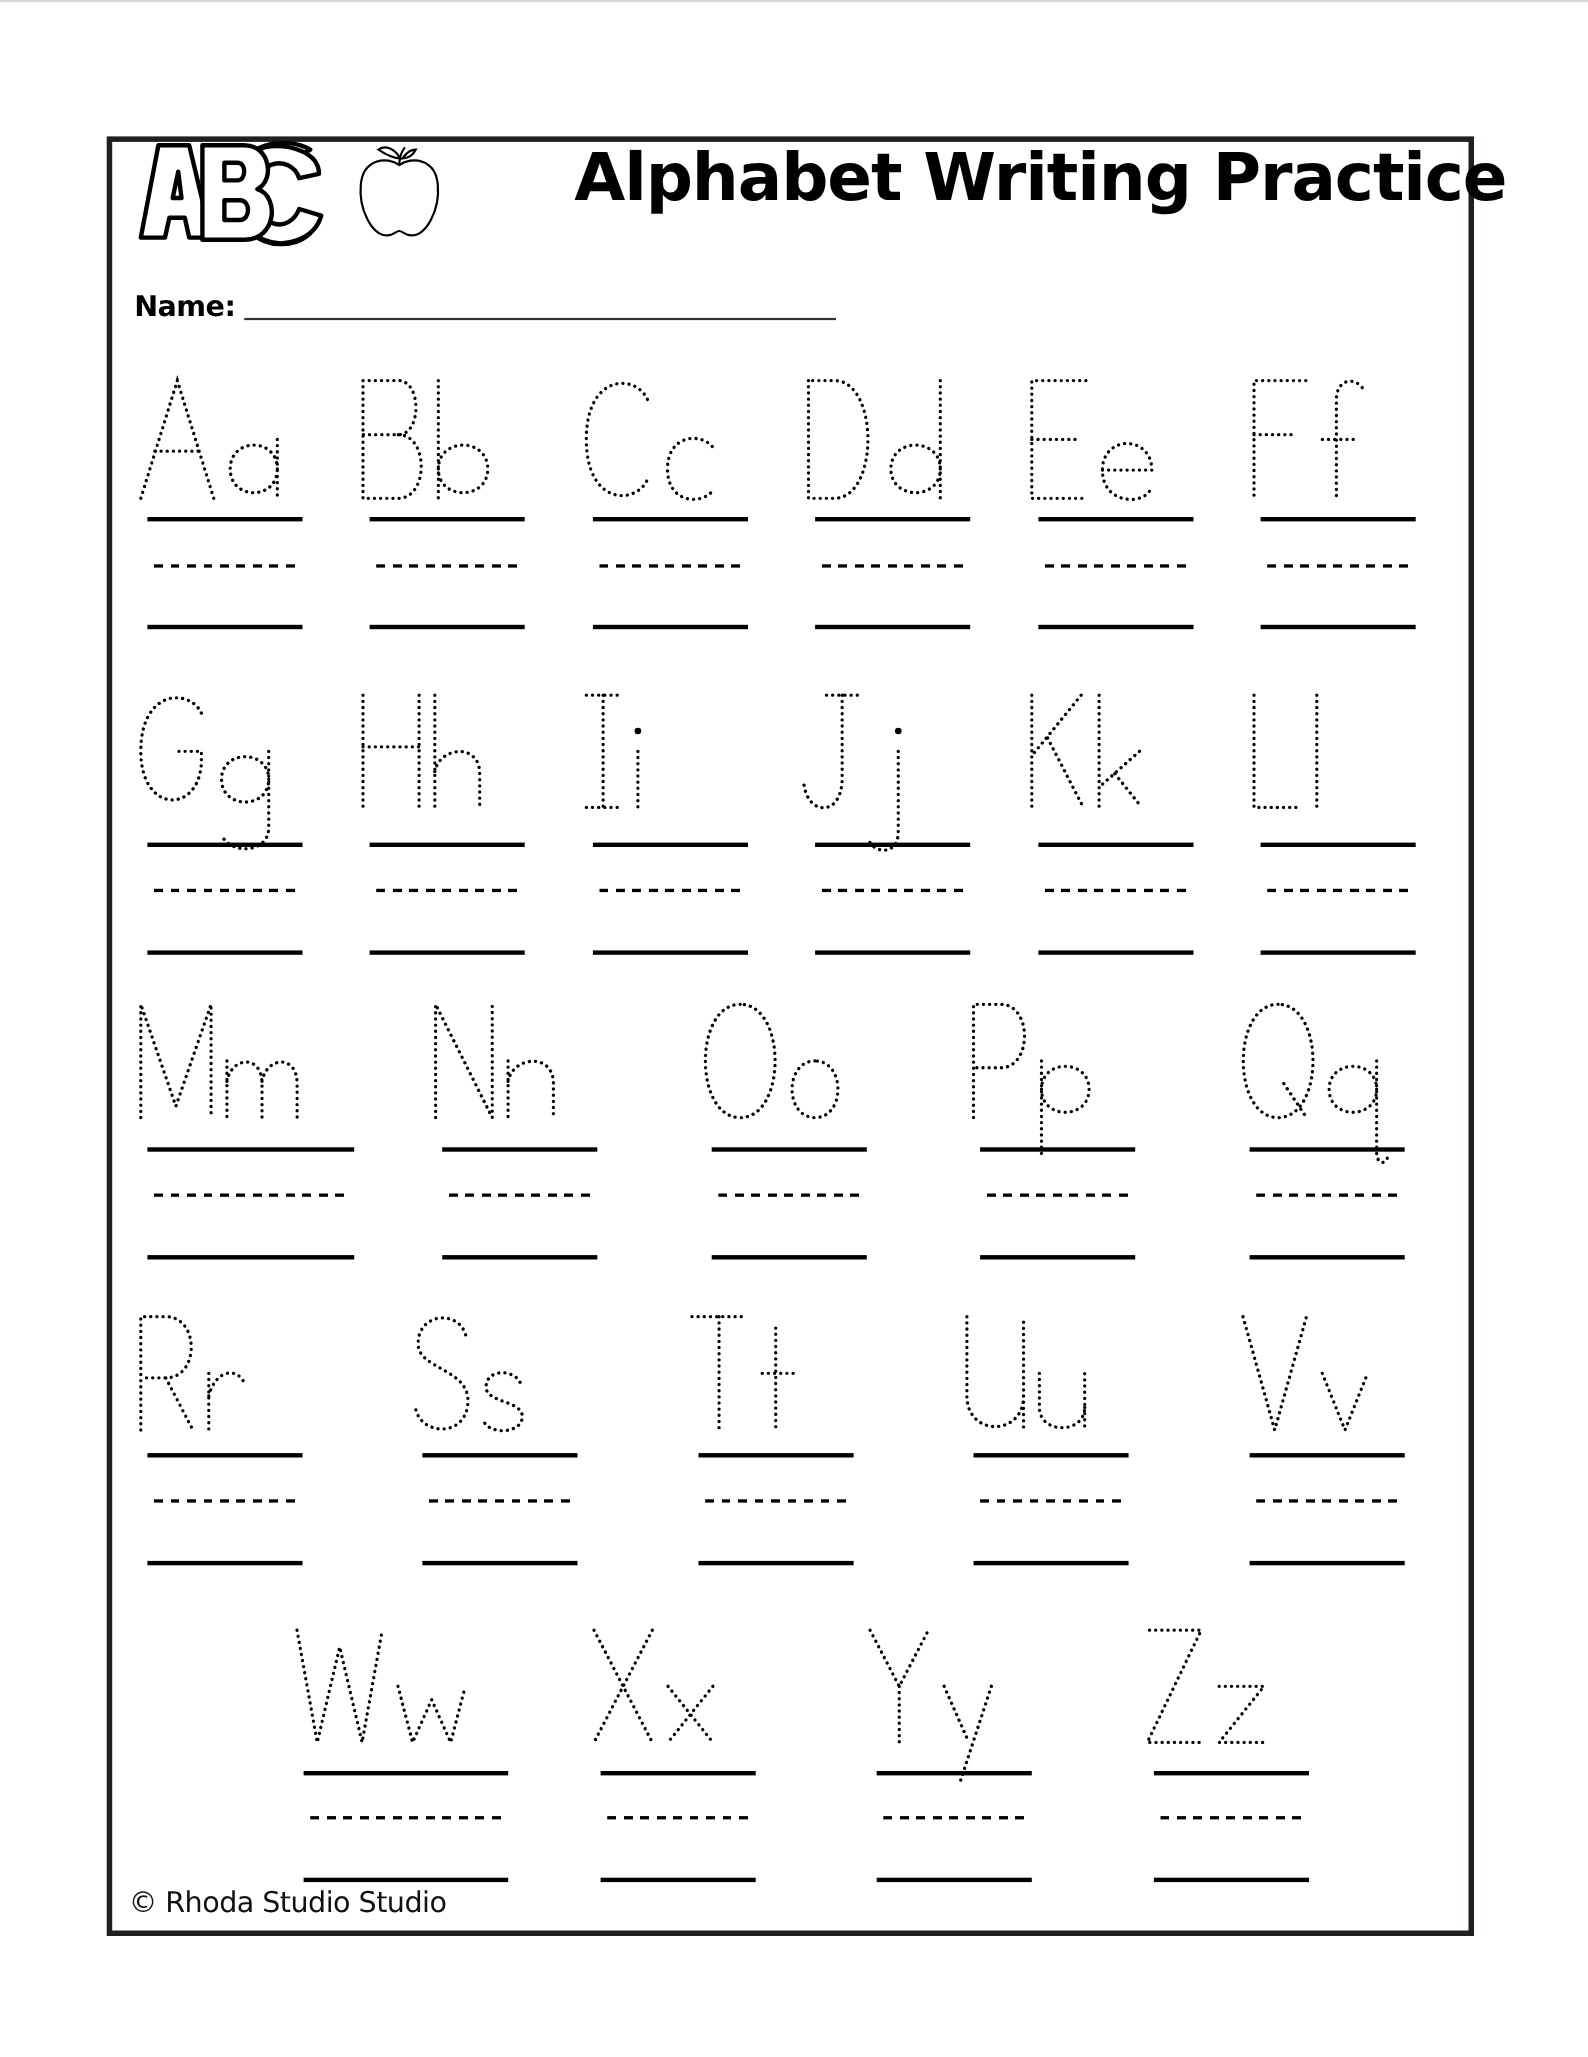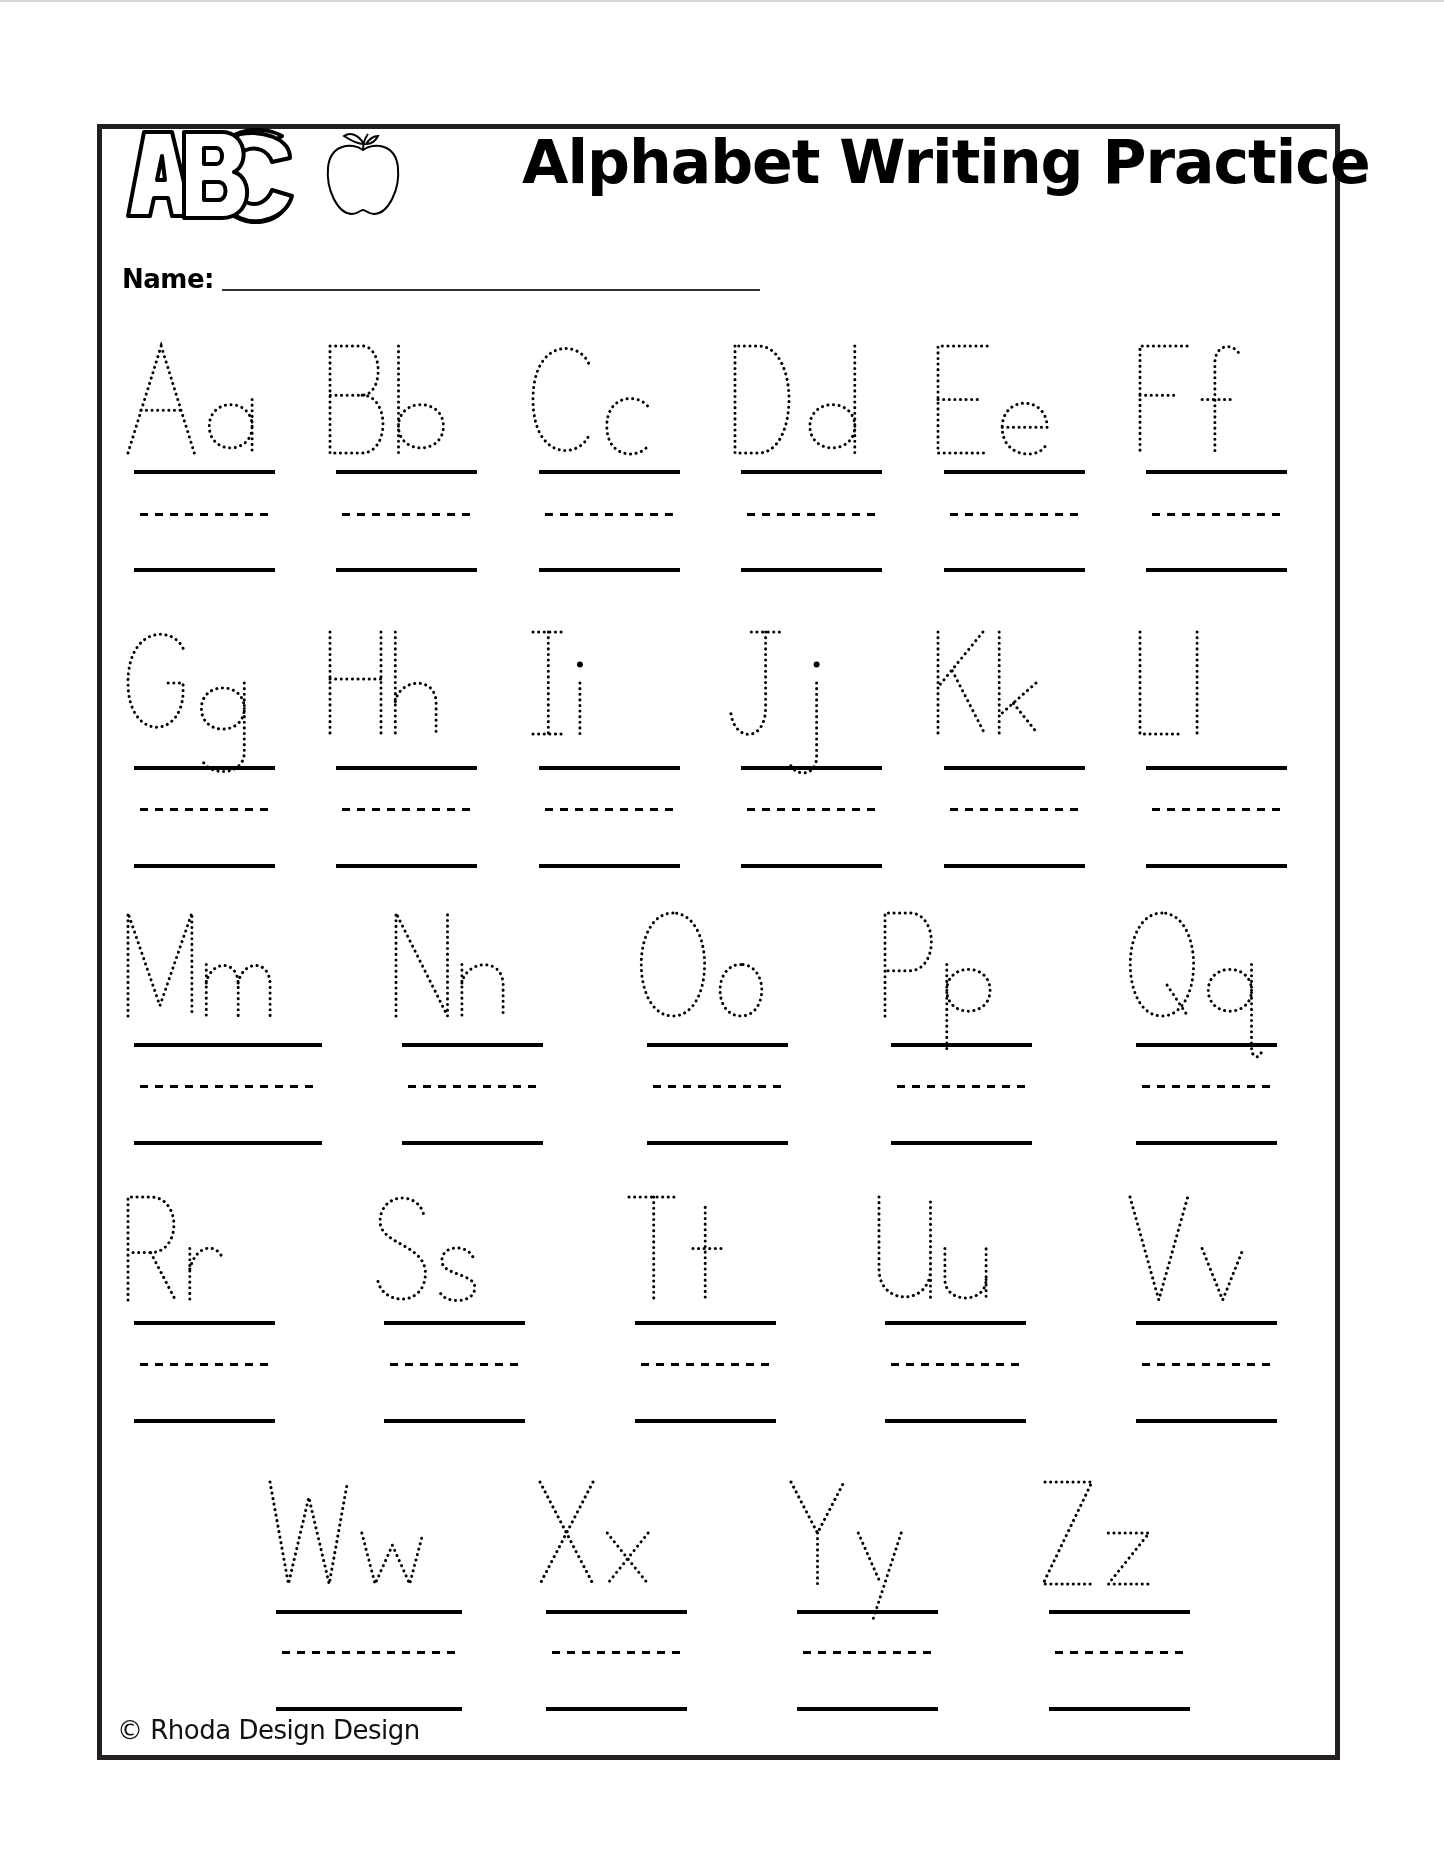--- a/index.html
+++ b/index.html
@@ -283,13 +283,13 @@
       <svg class="letters" width="1444" height="1870" style="left: 0px; top: 0px;">
         <path d="M1045.0 1482.0 L1092.0 1482.0 L1043.0 1584.0 L1094.0 1584.0" fill="none" stroke="#000000" stroke-width="3" stroke-linecap="round" stroke-dasharray="0.1 5.5"></path>
         <path d="M1108.3 1533.0 L1149.1 1533.0 L1108.3 1584.0 L1149.1 1584.0" fill="none" stroke="#000000" stroke-width="3" stroke-linecap="round" stroke-dasharray="0.1 5.5"></path>
       </svg>
       <div class="solid" style="left: 1049px; top: 1610px; width: 141px;"></div>
       <div class="dashed" style="left: 1055px; top: 1651px; width: 129px;"></div>
       <div class="solid" style="left: 1049px; top: 1707px; width: 141px;"></div>
     </div>
   </div>
 
-<div class="footer">© Rhoda Design Design</div>
+<div class="footer">© Rhoda Studio Studio</div>
 
 </body></html>

